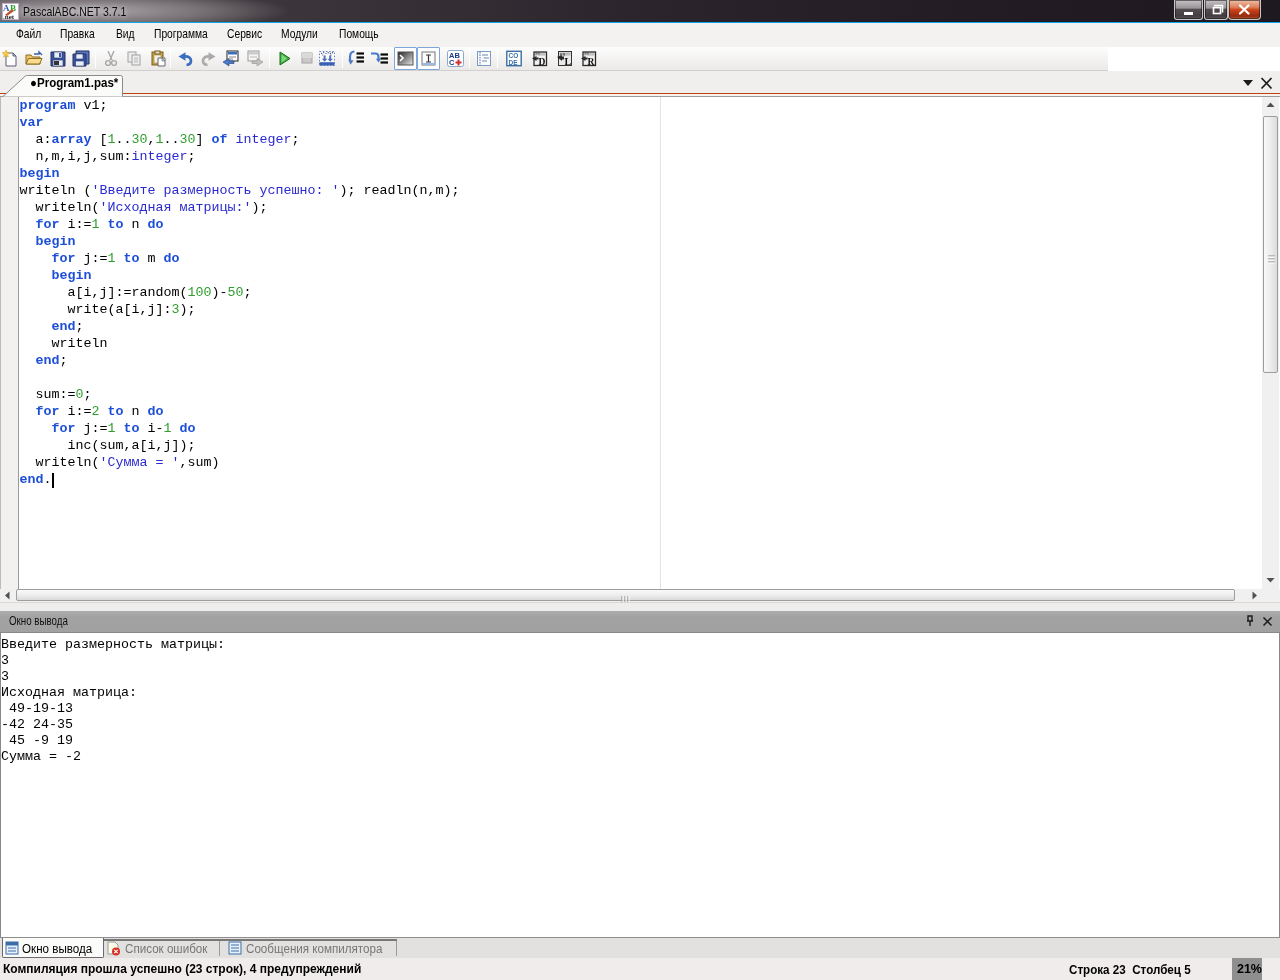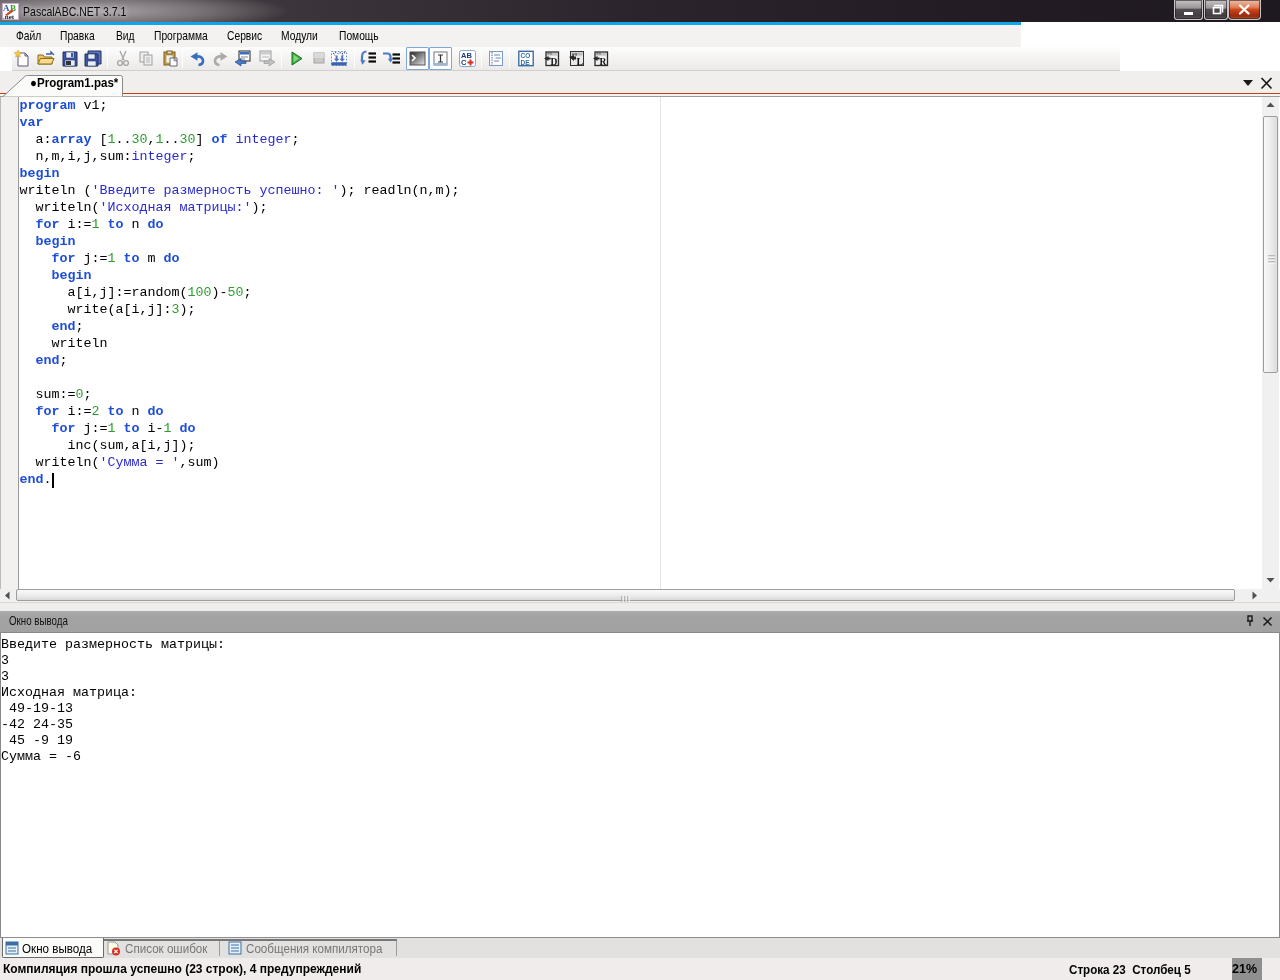--- a/index.html
+++ b/index.html
@@ -22,26 +22,26 @@
 .winbtn { top:0; height:20px; border:1px solid #c9c5c7; border-top:none;
   box-shadow: inset 0 0 0 1px rgba(20,16,18,.55); }
 #btnmin { left:1174px; width:29px; border-radius:0 0 3px 3px;
   background:linear-gradient(180deg,#c7c3c5 0%,#9a9598 42%,#524c50 50%,#443e42 82%,#545054 100%); }
 #btnres { left:1204px; width:24px; border-radius:0 0 3px 3px;
   background:linear-gradient(180deg,#c7c3c5 0%,#9a9598 42%,#524c50 50%,#443e42 82%,#545054 100%); }
 #btnclose { left:1228px; width:33px; border-radius:0 0 4px 4px;
   background:linear-gradient(180deg,#eec0ab 0%,#dd8059 38%,#cc4218 52%,#952a10 85%,#b55c32 100%); }
 
 
-#menubar { left:0; top:22px; width:1021px; height:25px; background:#f3f2f1;
-  border-top:3px solid #0ea5e9; }
+#menubar { left:0; top:22px; width:1280px; height:25px; background:#f3f2f1;
+  border-top:1px solid #0ea5e9; }
 .mi { position:absolute; top:3px; font-size:13px; color:#000; transform:scaleX(.79); transform-origin:0 50%; }
 
 
-#toolbar { left:12px; top:47px; width:1108px; height:24px;
+#toolbar { left:0; top:47px; width:1108px; height:24px;
   background:linear-gradient(180deg,#fdfdfd 0%,#f4f3f2 50%,#ebeae8 100%);
   border-bottom:1px solid #d2d0ce; }
 .tico { position:absolute; top:3px; }
 .tsep { position:absolute; top:2px; width:1px; height:19px; background:#c6c4c2;
   border-right:1px solid #fff; }
 .tbtn { position:absolute; top:0px; width:23px; height:23px;
   border:1px solid #7da7d8; background:#fdfdfd; border-radius:1px; }
 
 
 #tabstrip { left:0; top:71px; width:1280px; height:23px; background:#f0efed;
@@ -102,21 +102,21 @@
 #btab1 { position:absolute; left:2px; top:0px; width:102px; height:20px; background:#fbfbfa;
   border:1px solid #6a6a6a; border-top:none; border-radius:0 0 2px 2px; }
 #btabline { position:absolute; left:104px; top:1px; width:293px; height:1.5px; background:#777; }
 .btabtxt { position:absolute; top:4px; font-size:12.5px; transform:scaleX(.93); transform-origin:0 50%; }
 
 
 #statusbar { left:0; top:958px; width:1280px; height:22px; background:#f0eceb;font-weight:bold; }
 #stattext { position:absolute; left:3px; top:4px; font-size:12.5px; color:#000; transform:scaleX(.96); transform-origin:0 50%; }
 #statpos { position:absolute; left:1069px; top:5px; font-size:12.5px; color:#000; transform:scaleX(.93); transform-origin:0 50%; }
 #statpct { position:absolute; left:1232px; top:0px; width:30px; height:22px;
-  background:#8f8f8f; text-align:left; font-size:12.5px; color:#000; padding-top:4px; }
+  background:#8f8f8f; text-align:right; font-size:12.5px; color:#000; padding-top:4px; }
 </style>
 </head>
 <body>
 <div id="root">
 
 <div id="titlebar" class="abs"></div>
 <div id="appicon" class="abs"><svg width="17" height="17" viewBox="0 0 17 17">
   <rect x="0.5" y="0.5" width="16" height="16" fill="#fff" stroke="#c9aec9" stroke-width="1"></rect>
   <text x="1" y="8" font-family="Liberation Serif" font-size="9" font-weight="bold" fill="#2a5caa">A</text>
   <text x="8" y="8" font-family="Liberation Serif" font-size="9" font-weight="bold" fill="#2e9e2e">B</text>
@@ -442,21 +442,21 @@
 </div>
 
 <div id="outpanel" class="abs">
 <pre id="outtext">Введите размерность матрицы:
 3
 3
 Исходная матрица:
  49-19-13
 -42 24-35
  45 -9 19
-Сумма = -6</pre>
+Сумма = -2</pre>
 </div>
 
 <div id="bottomtabs" class="abs">
   <div id="btab1"></div>
   <div id="btabline"></div>
   <svg class="abs" style="left:5px;top:3px" width="14" height="14" viewBox="0 0 14 14">
         <rect x="1" y="1" width="12" height="12" fill="#e8f0fa" stroke="#3a6ea5"></rect>
         <rect x="1" y="1" width="12" height="3.5" fill="#3a6ea5"></rect>
         <line x1="3" y1="7" x2="11" y2="7" stroke="#3a6ea5"></line>
         <line x1="3" y1="10" x2="11" y2="10" stroke="#3a6ea5"></line>

